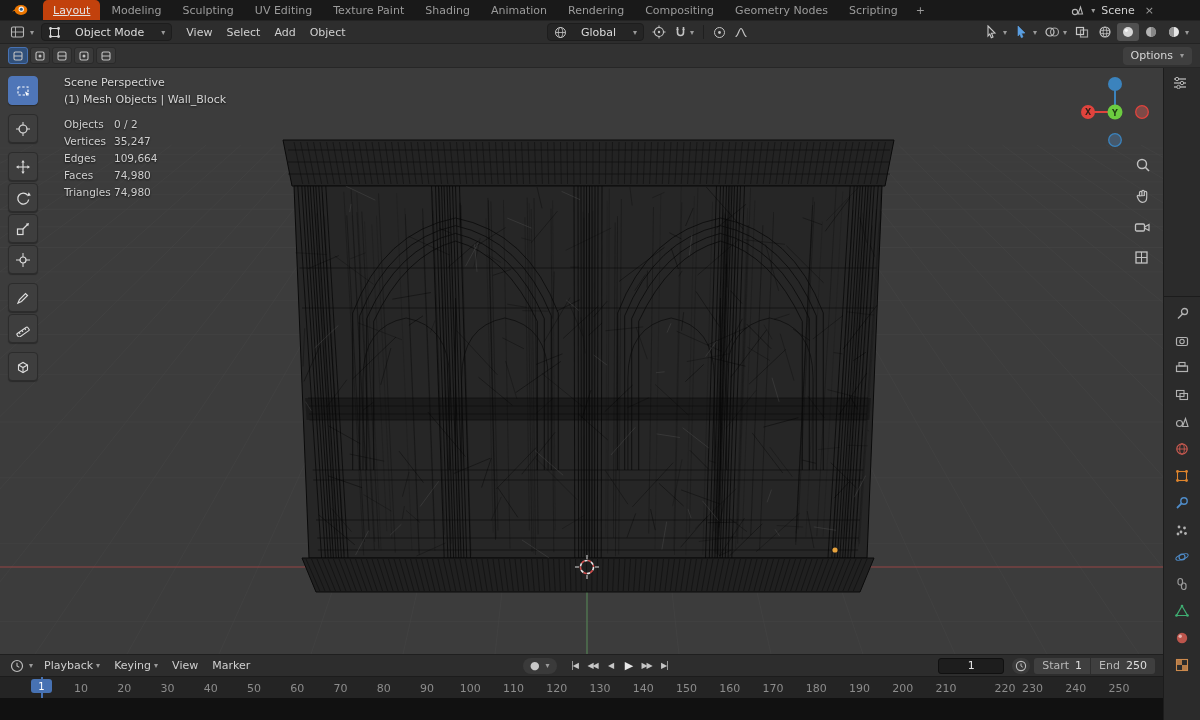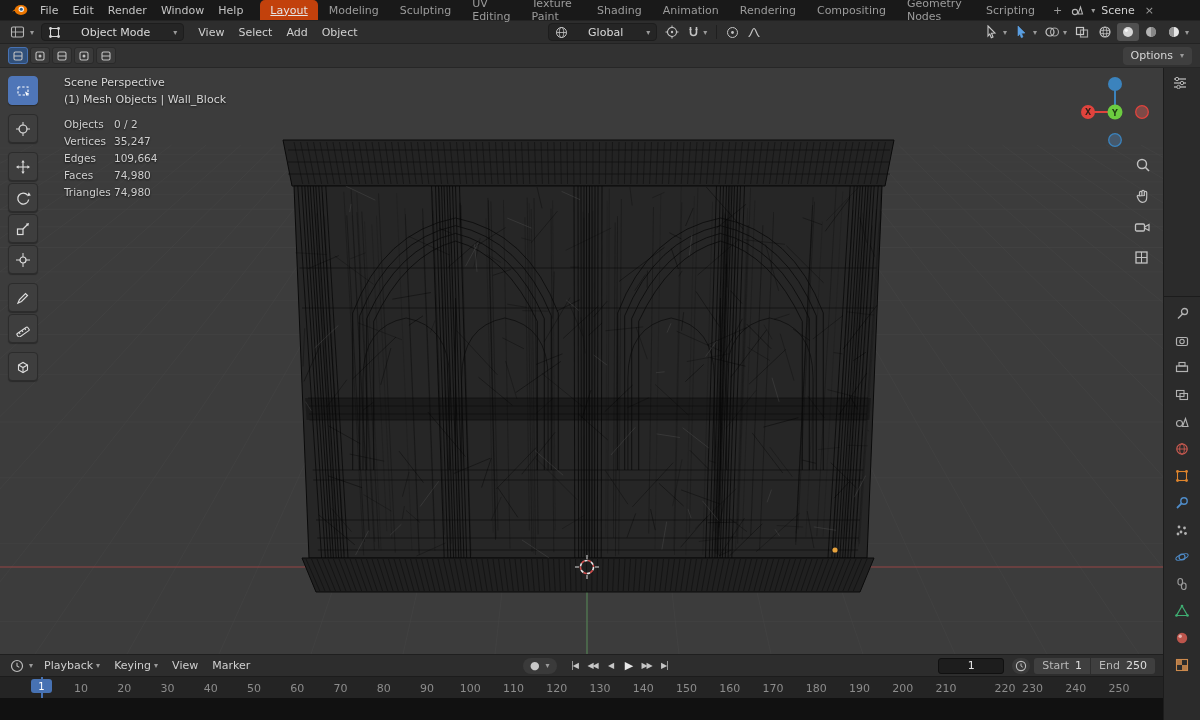--- a/index.html
+++ b/index.html
@@ -21,21 +21,21 @@
   .ws-tabs .tab.active { background:#c2410c; color:#e4e4e4;text-decoration:underline; }
   .ws-tabs .tab.plus { padding:0 7px; color:#9b9b9b; }
   .topbar-right { margin-left:auto; display:flex; align-items:center; gap:4px; padding-right:42px; }
   .scene-name { color:#d0d0d0; padding:0 2px; }
   .tb-x { color:#9a9a9a; padding:0 4px; font-size:11px; }
 
   
   .row2 { height:24px; background:#2d2d2d; border-top:1px solid #232323; border-bottom:1px solid #232323;
     display:flex; align-items:center; padding:0 6px; }
   .ed-btn { display:flex; align-items:center; gap:2px; padding:0 4px; }
-  .dd { display:flex; align-items:center; gap:20px; background:#252525; border:1px solid #1d1d1d;
+  .dd { display:flex; align-items:center; gap:14px; background:#252525; border:1px solid #1d1d1d;
     border-radius:4px; height:18px; padding:0 6px; margin:0 3px; color:#dadada; }
   .vp-menus { display:flex; align-items:center; margin-left:4px; }
   .vp-menus span { padding:0 7px; color:#d0d0d0; }
   .center-cluster { display:flex; align-items:center; gap:2px; }
   .iconbtn { display:flex; align-items:center; height:18px; padding:0 3px; border-radius:3px; }
   .iconbtn.active-bg { background:#505050; }
   .vsep { width:1px; height:14px; background:#1f1f1f; margin:0 4px; }
   .right-cluster { display:flex; align-items:center; gap:1px; padding-right:2px; }
 
   
@@ -101,27 +101,20 @@
 
 <div class="topbar">
   <span class="logo">
     <svg width="17" height="12" viewBox="0 0 17 12">
         <path d="M1 7.5 L7 3 L8 6 Z" fill="#ea7600"></path>
         <ellipse cx="10" cy="6" rx="6.3" ry="4.9" fill="#ea7600"></ellipse>
         <circle cx="10.3" cy="5.3" r="2.7" fill="#f4f4f4"></circle>
         <circle cx="10.3" cy="5.3" r="1.5" fill="#2a5b8a"></circle>
       </svg>
   </span>
-  <nav class="top-menus" id="top-menus">
-      <span>File</span>
-      <span>Edit</span>
-      <span>Render</span>
-      <span>Window</span>
-      <span>Help</span>
-    </nav>
   <div class="ws-tabs" id="ws-tabs">
       <span class="tab active">Layout</span>
       <span class="tab">Modeling</span>
       <span class="tab">Sculpting</span>
       <span class="tab">UV Editing</span>
       <span class="tab">Texture Paint</span>
       <span class="tab">Shading</span>
       <span class="tab">Animation</span>
       <span class="tab">Rendering</span>
       <span class="tab">Compositing</span>

